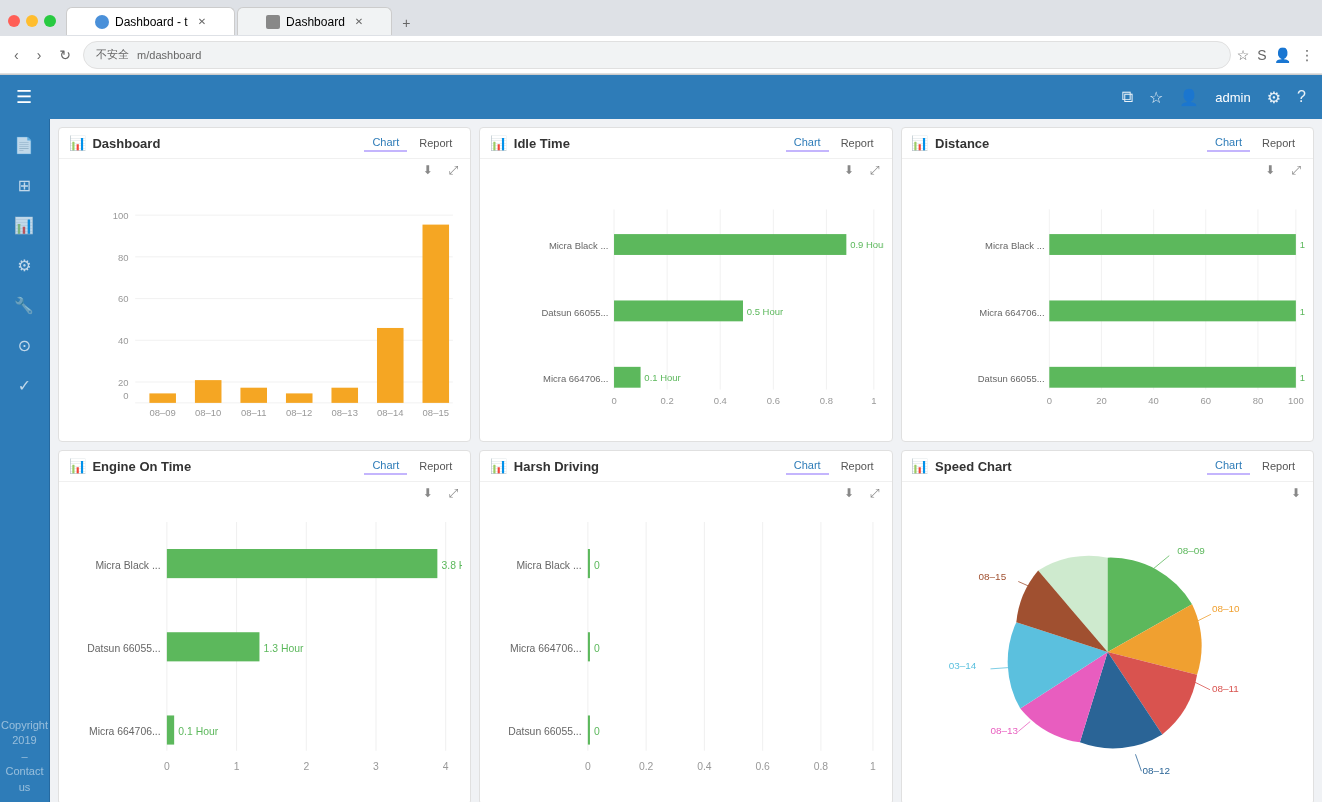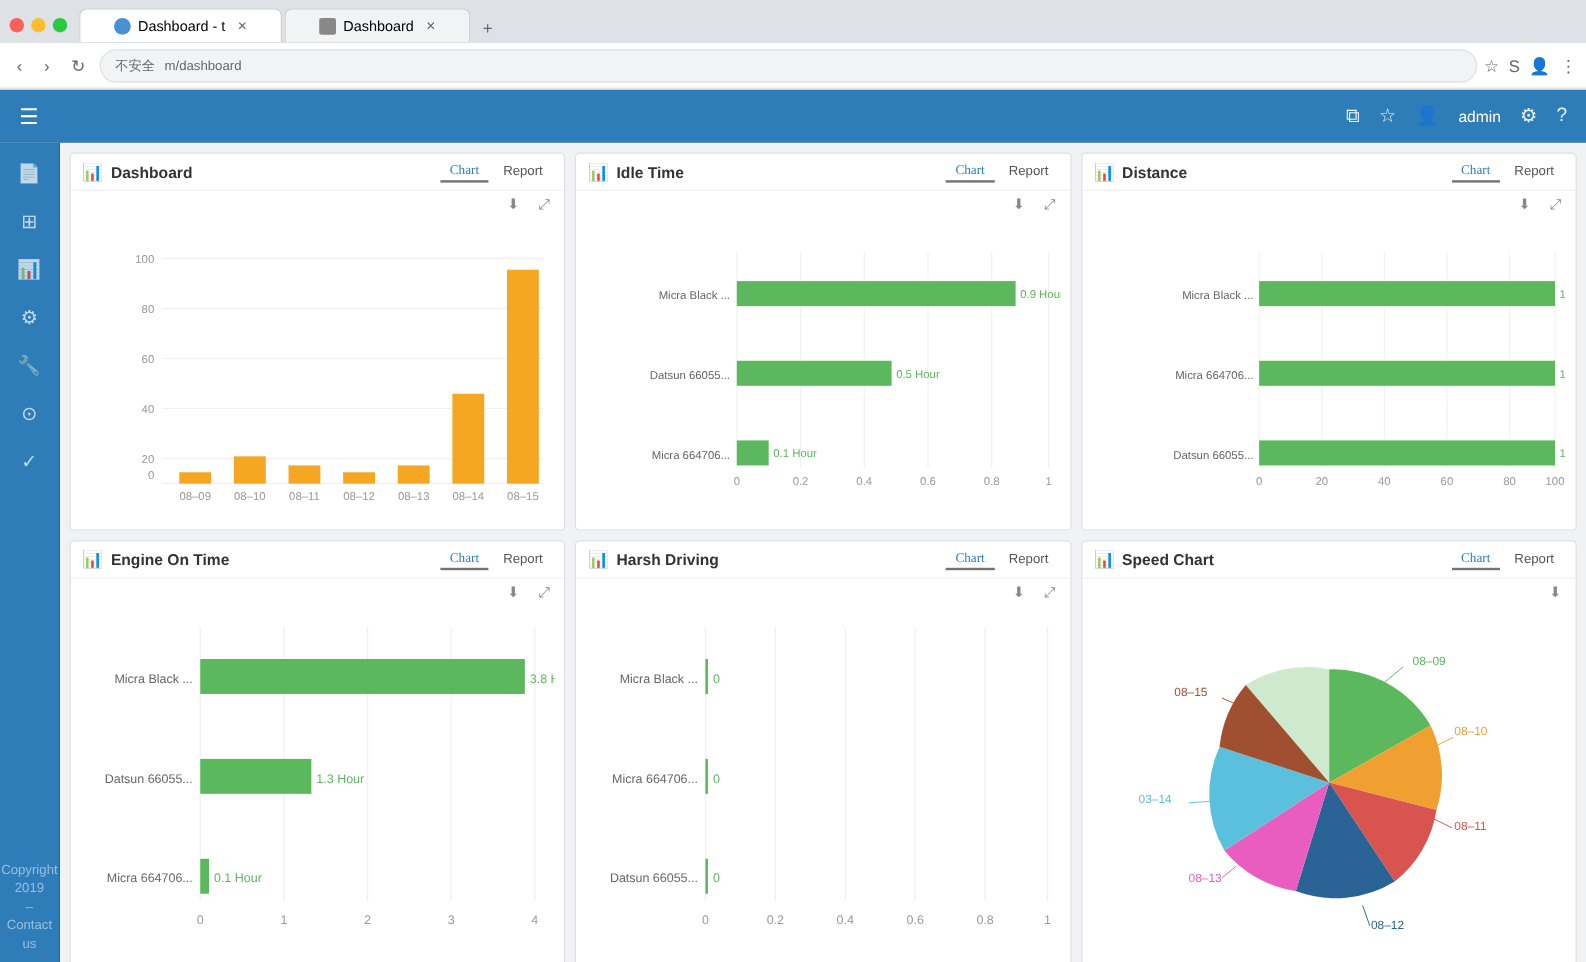--- a/index.html
+++ b/index.html
@@ -39,21 +39,21 @@
 
     .main-content { flex: 1; overflow-y: auto; padding: 8px; background: #f0f2f5; }
     .charts-grid { display: grid; grid-template-columns: repeat(3, 1fr); gap: 8px; }
 
     .chart-card { background: white; border-radius: 4px; border: 1px solid #e0e0e0; overflow: hidden; }
     .chart-header { display: flex; align-items: center; justify-content: space-between; padding: 6px 10px; border-bottom: 1px solid #f0f0f0; }
     .chart-title { display: flex; align-items: center; gap: 6px; font-size: 13px; font-weight: bold; color: #333; }
     .chart-title-icon { font-size: 14px; color: #555; }
     .chart-header-right { display: flex; align-items: center; gap: 4px; }
     .chart-tab { padding: 2px 8px; font-size: 11px; cursor: pointer; border: none; background: none; color: #555; }
-    .chart-tab.active { color: #2e7cb8; border-bottom: 2px solid #737373; font-family: Liberation Serif, serif; }
+    .chart-tab.active { color: #2e7cb8; border-bottom: 2px solid #c4b5fd; }
     .chart-actions { display: flex; gap: 8px; color: #888; font-size: 12px; }
     .chart-action-btn { cursor: pointer; padding: 2px 4px; }
 
     .chart-body { padding: 4px 8px 8px; height: 260px; position: relative; margin-left: 35px; }
     .chart-body-sm { padding: 4px 8px 8px; height: 300px; position: relative; }
   </style>
 </head>
 <body>
 
 <div class="browser-chrome">

